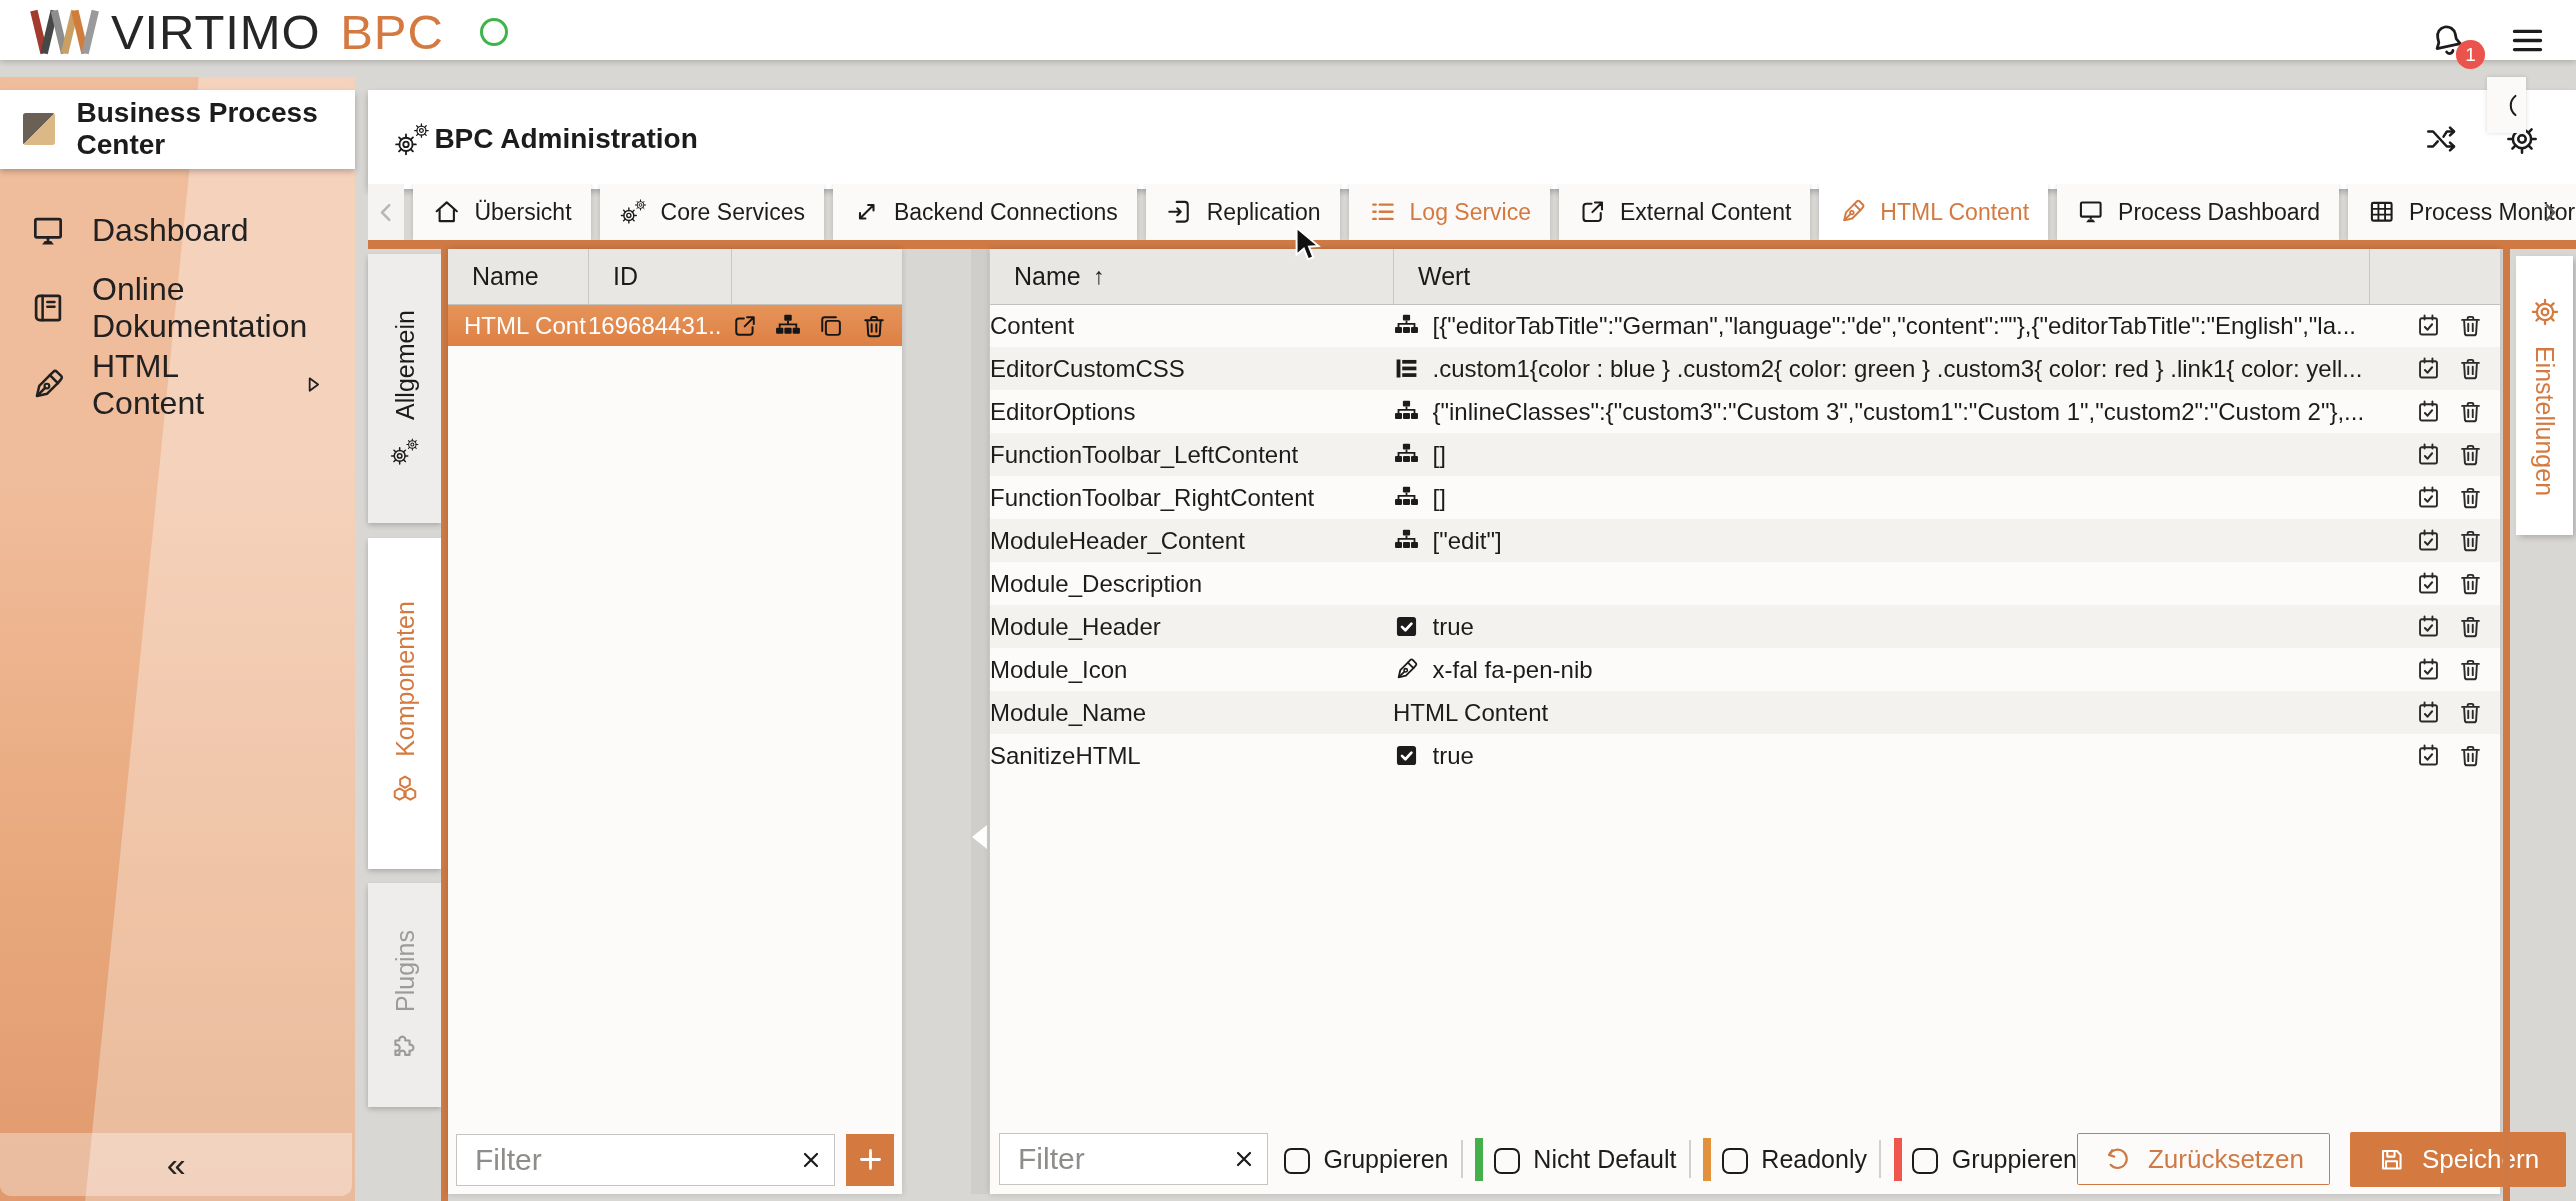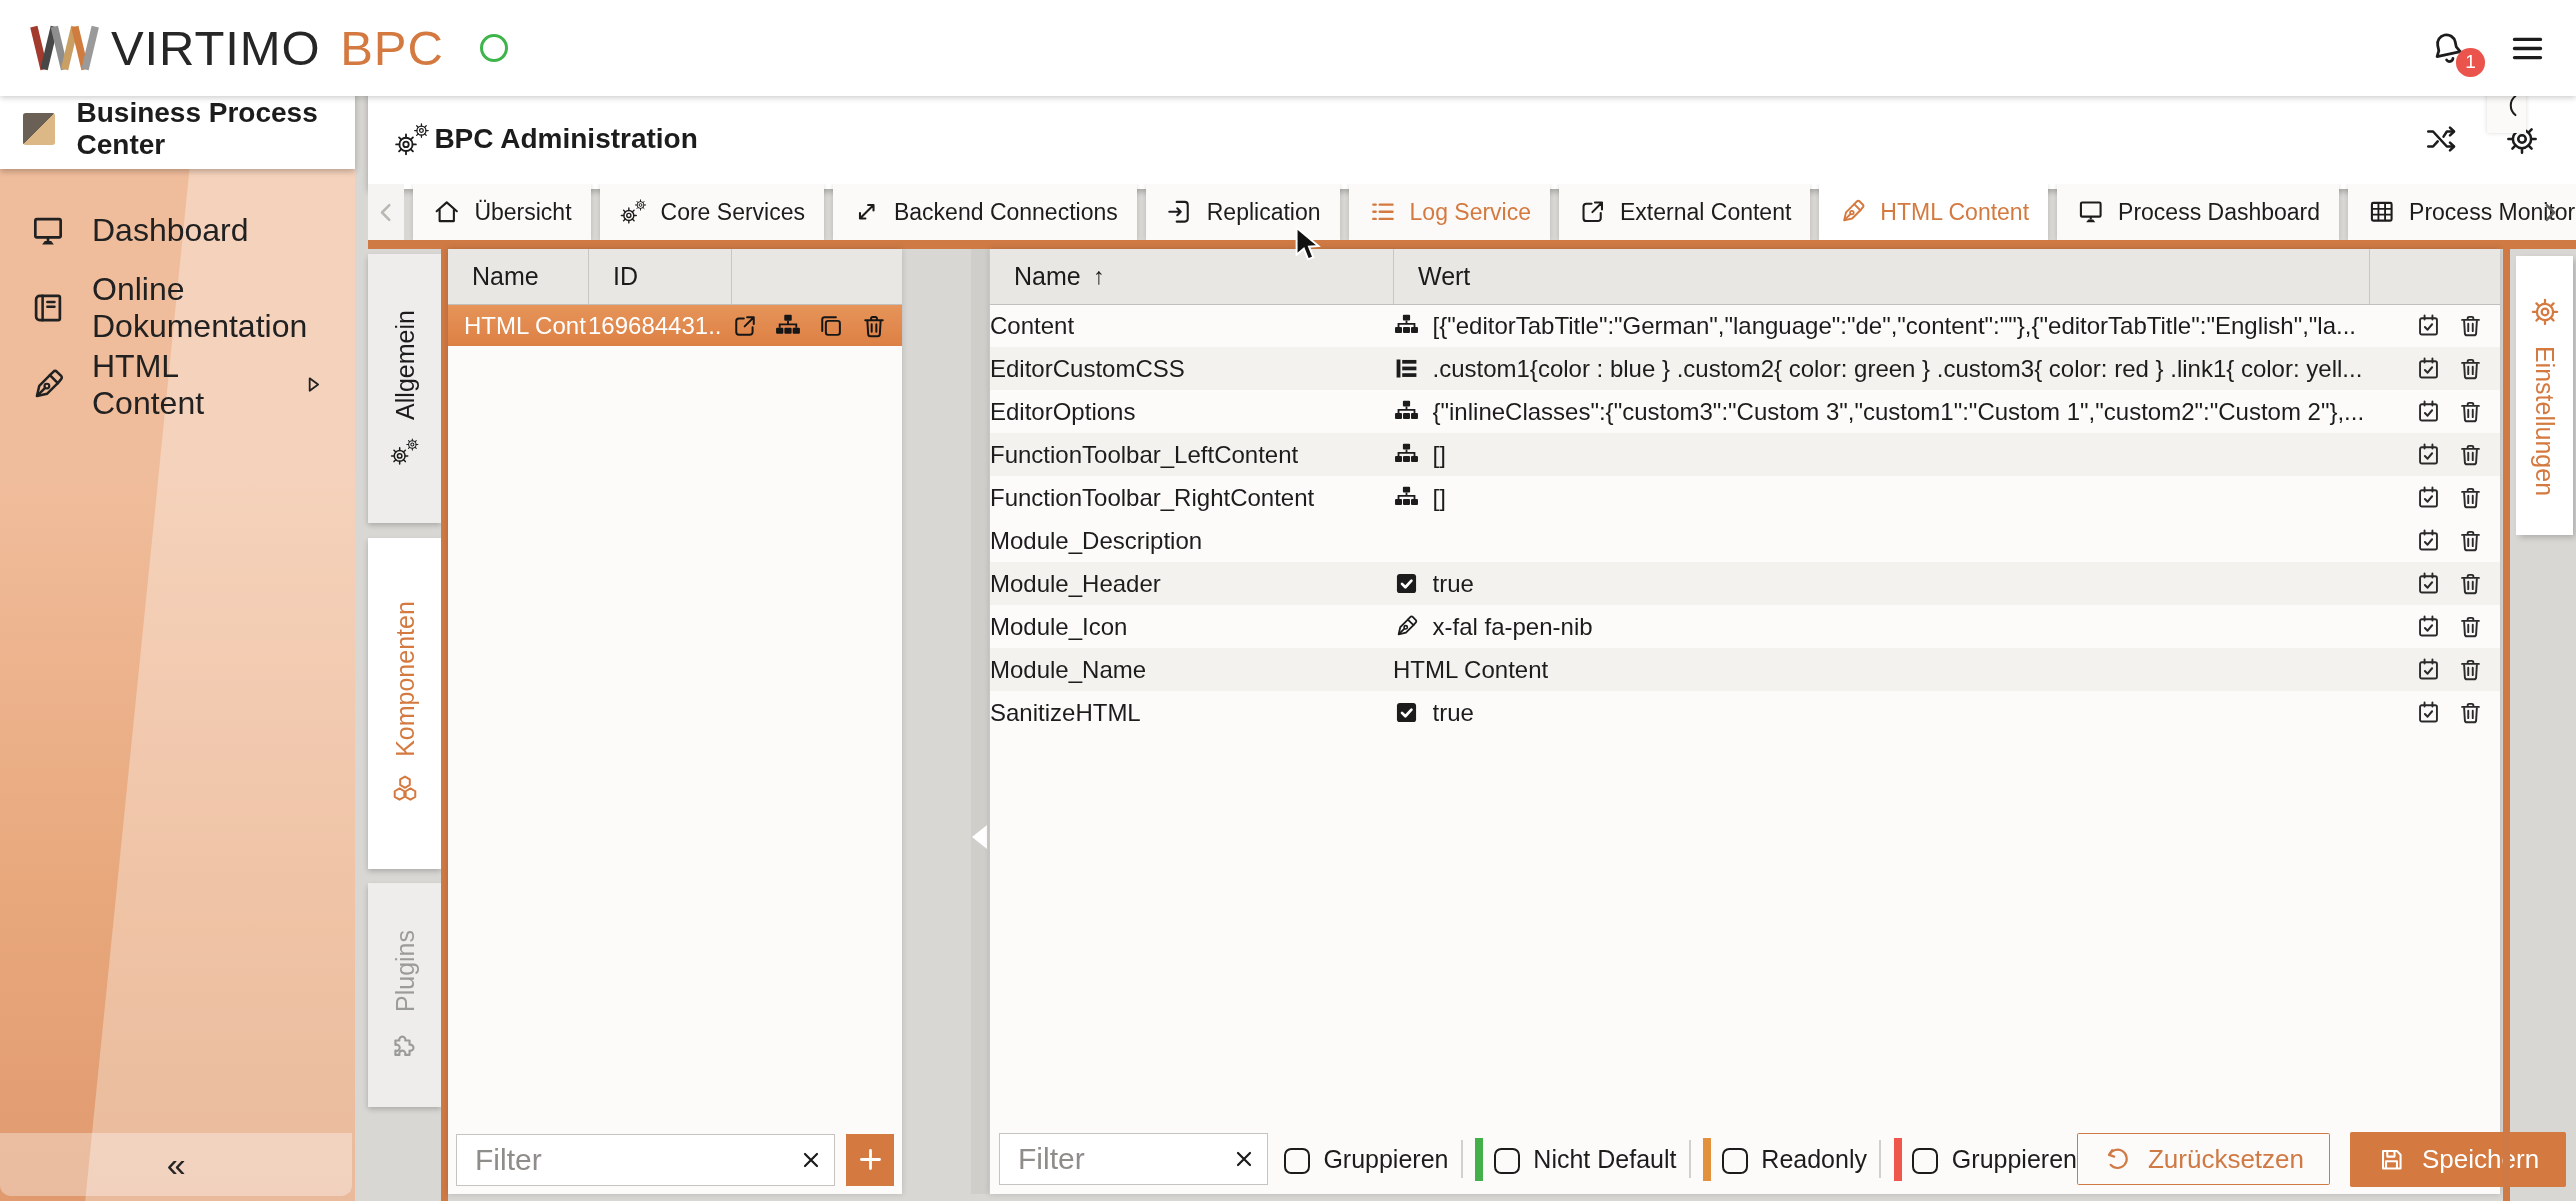--- a/index.html
+++ b/index.html
@@ -2,22 +2,22 @@
 <html style="font-size:14.3px"><head>
 <meta charset="utf-8">
 <style>
   html,body{margin:0;padding:0;background:#b9b7b4}
   .app{position:relative;width:2576px;height:1201px;background:#d9d7d4;overflow:hidden;
        font-family:"Liberation Sans",sans-serif;color:#1c1c1c}
   svg{display:block}
   .defs{position:absolute;width:0;height:0;overflow:hidden}
 
   
-  .topbar{position:absolute;left:0;top:0;width:100%;height:96px;background:#ffffff;
-          display:flex;align-items:center;padding:0 29px;box-sizing:border-box;
+  .topbar{position:absolute;left:0;top:0;width:100%;height:60px;background:#ffffff;
+          display:flex;align-items:flex-end;padding:0 29px;box-sizing:border-box;
           box-shadow:0 1.8px 6.3px rgba(0,0,0,.22);z-index:40}
   .logo{display:flex;align-items:center}
   .logo-mark{margin-right:9px}
   .logo-text{font-size:49px;letter-spacing:0.9px;color:#262626}
   .logo-bpc{font-size:49px;color:#d4793f;margin-left:19.7px;letter-spacing:0.9px}
   .logo-status{width:22.4px;height:22.4px;border:3.6px solid #3eb44a;border-radius:50%;margin-left:36px}
   .topbar-right{margin-left:auto;display:flex;align-items:center;gap:41px}
   .bell-wrap{position:relative;color:#1c1c1c}
   .bell-wrap svg{width:39px;height:39px}
   .badge{position:absolute;right:-18px;bottom:-9px;min-width:29px;height:29px;border-radius:14.3px;
@@ -637,20 +637,39 @@
               <div class="dp-actions">
                 <svg viewBox="0 0 30 30" width="27" height="27">
                     <use href="#i-caldef"></use>
                   </svg>
                 <svg viewBox="0 0 30 30" width="27" height="27">
                     <use href="#i-trash"></use>
                   </svg>
               </div>
             </div>
 
+            <div class="dp-row alt">
+              <div class="dp-name">ModuleHeader_Content</div>
+              <div class="dp-value">
+                <span class="vicon">
+                    <svg viewBox="0 0 30 30" width="27" height="27">
+                      <use href="#i-sitemap"></use>
+                    </svg>
+                  </span>
+                <span class="vtext">["edit"]</span>
+              </div>
+              <div class="dp-actions">
+                <svg viewBox="0 0 30 30" width="27" height="27">
+                    <use href="#i-caldef"></use>
+                  </svg>
+                <svg viewBox="0 0 30 30" width="27" height="27">
+                    <use href="#i-trash"></use>
+                  </svg>
+              </div>
+            </div>
 
             <div class="dp-row">
               <div class="dp-name">Module_Description</div>
               <div class="dp-value">
                 <span class="vtext"></span>
               </div>
               <div class="dp-actions">
                 <svg viewBox="0 0 30 30" width="27" height="27">
                     <use href="#i-caldef"></use>
                   </svg>

